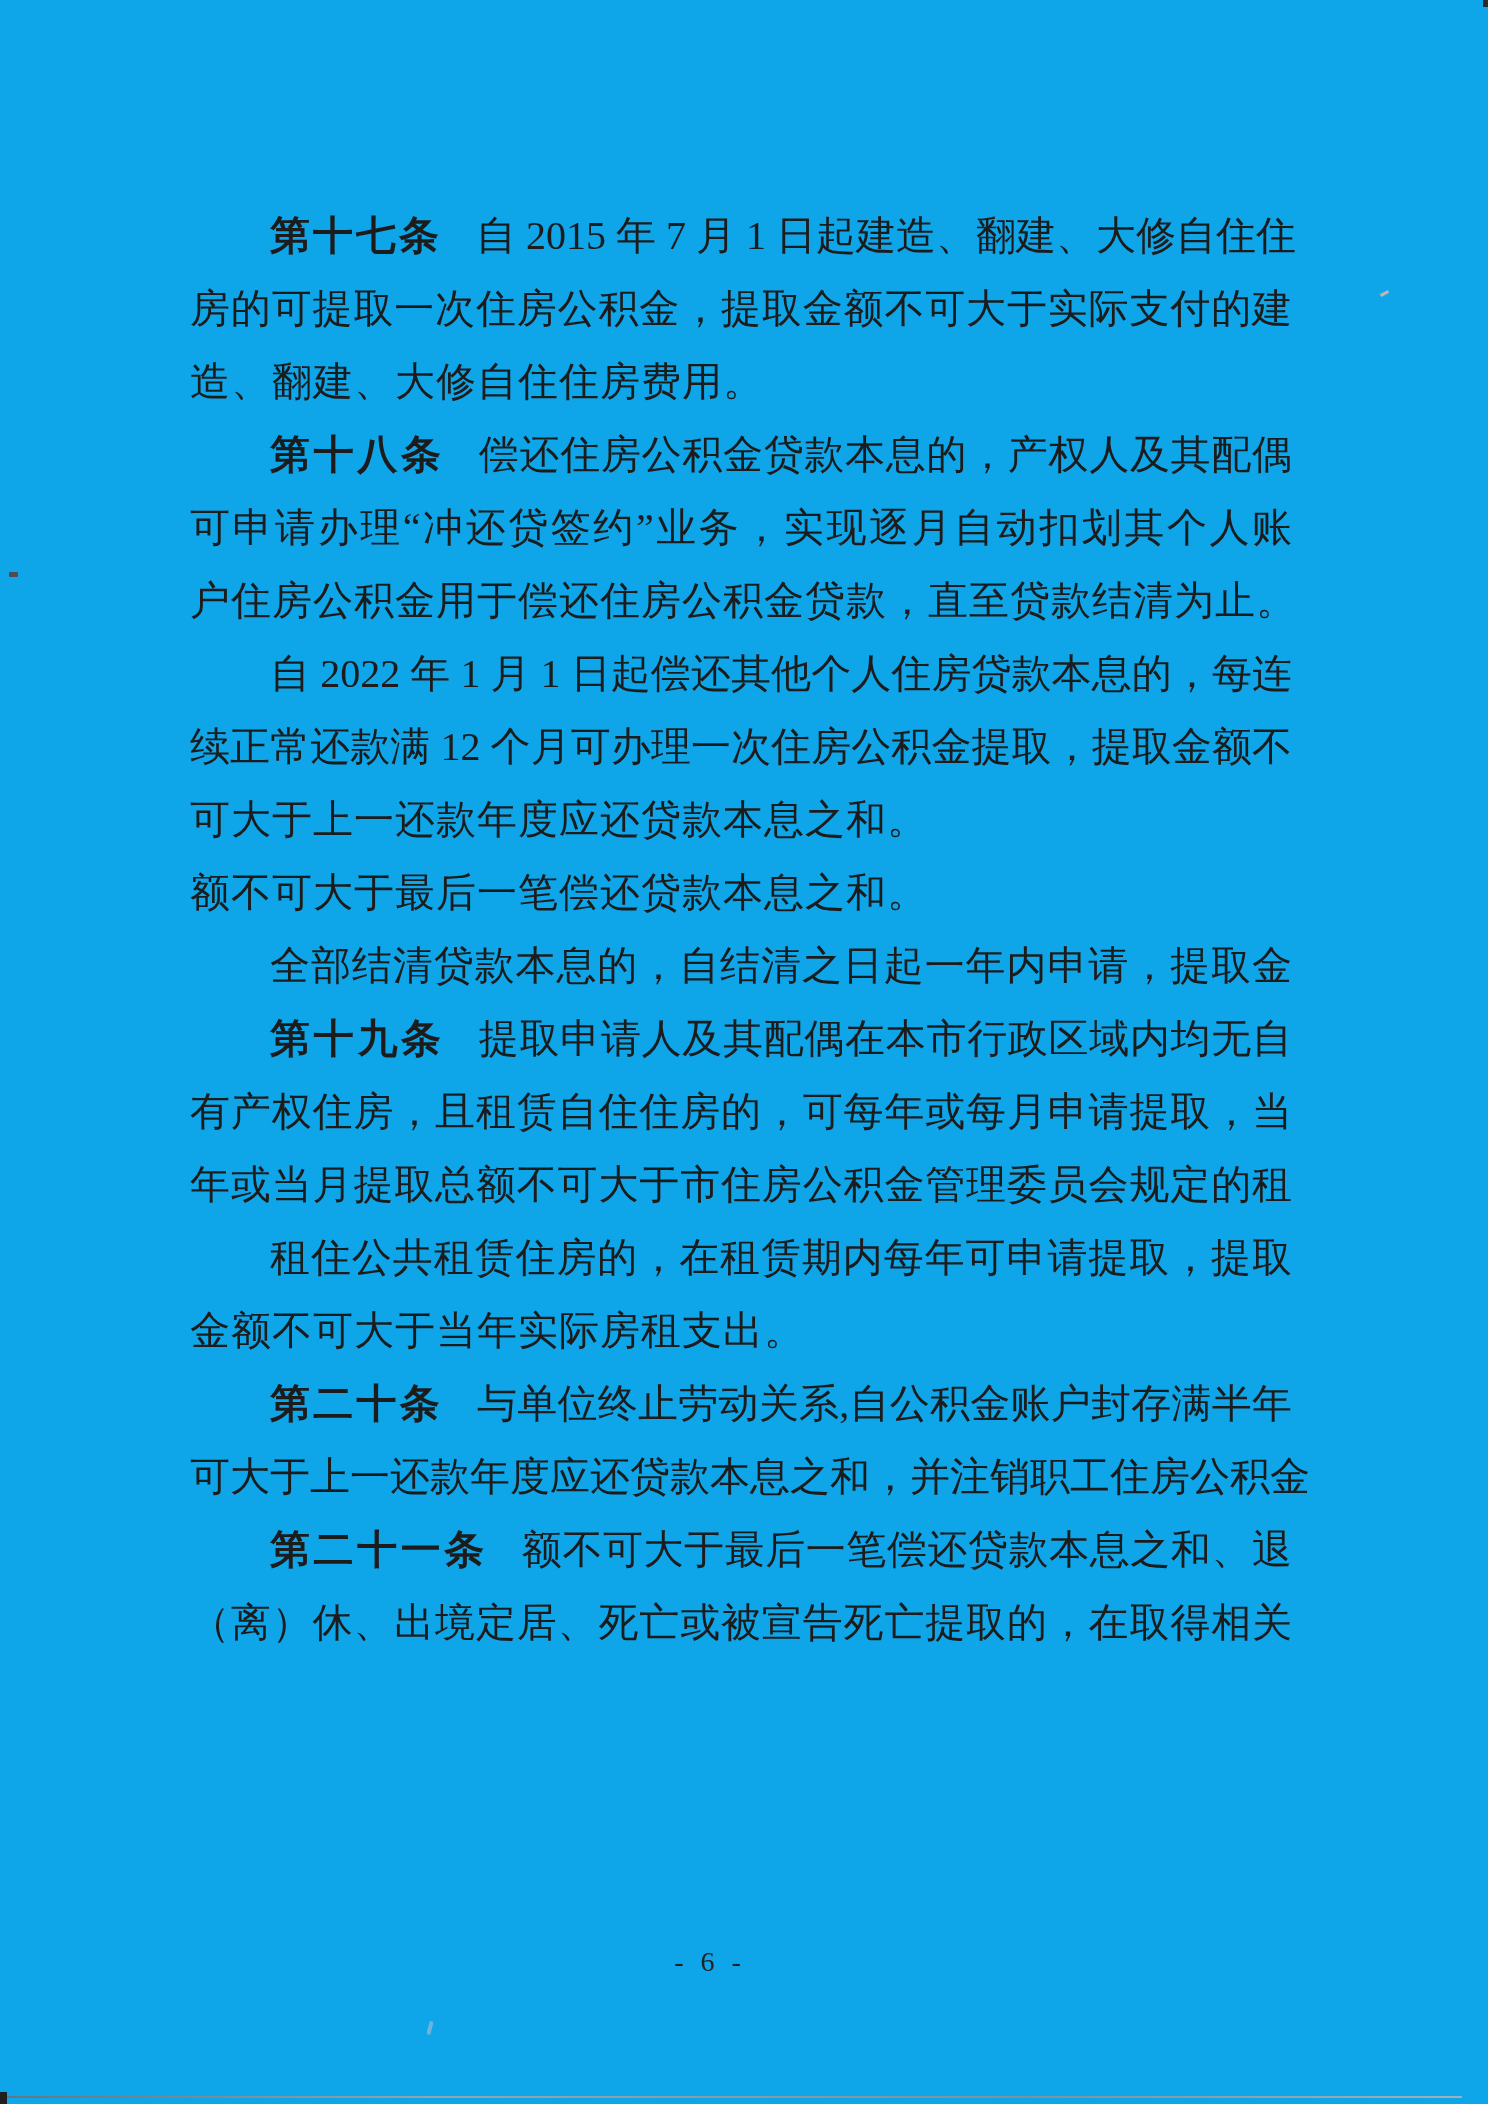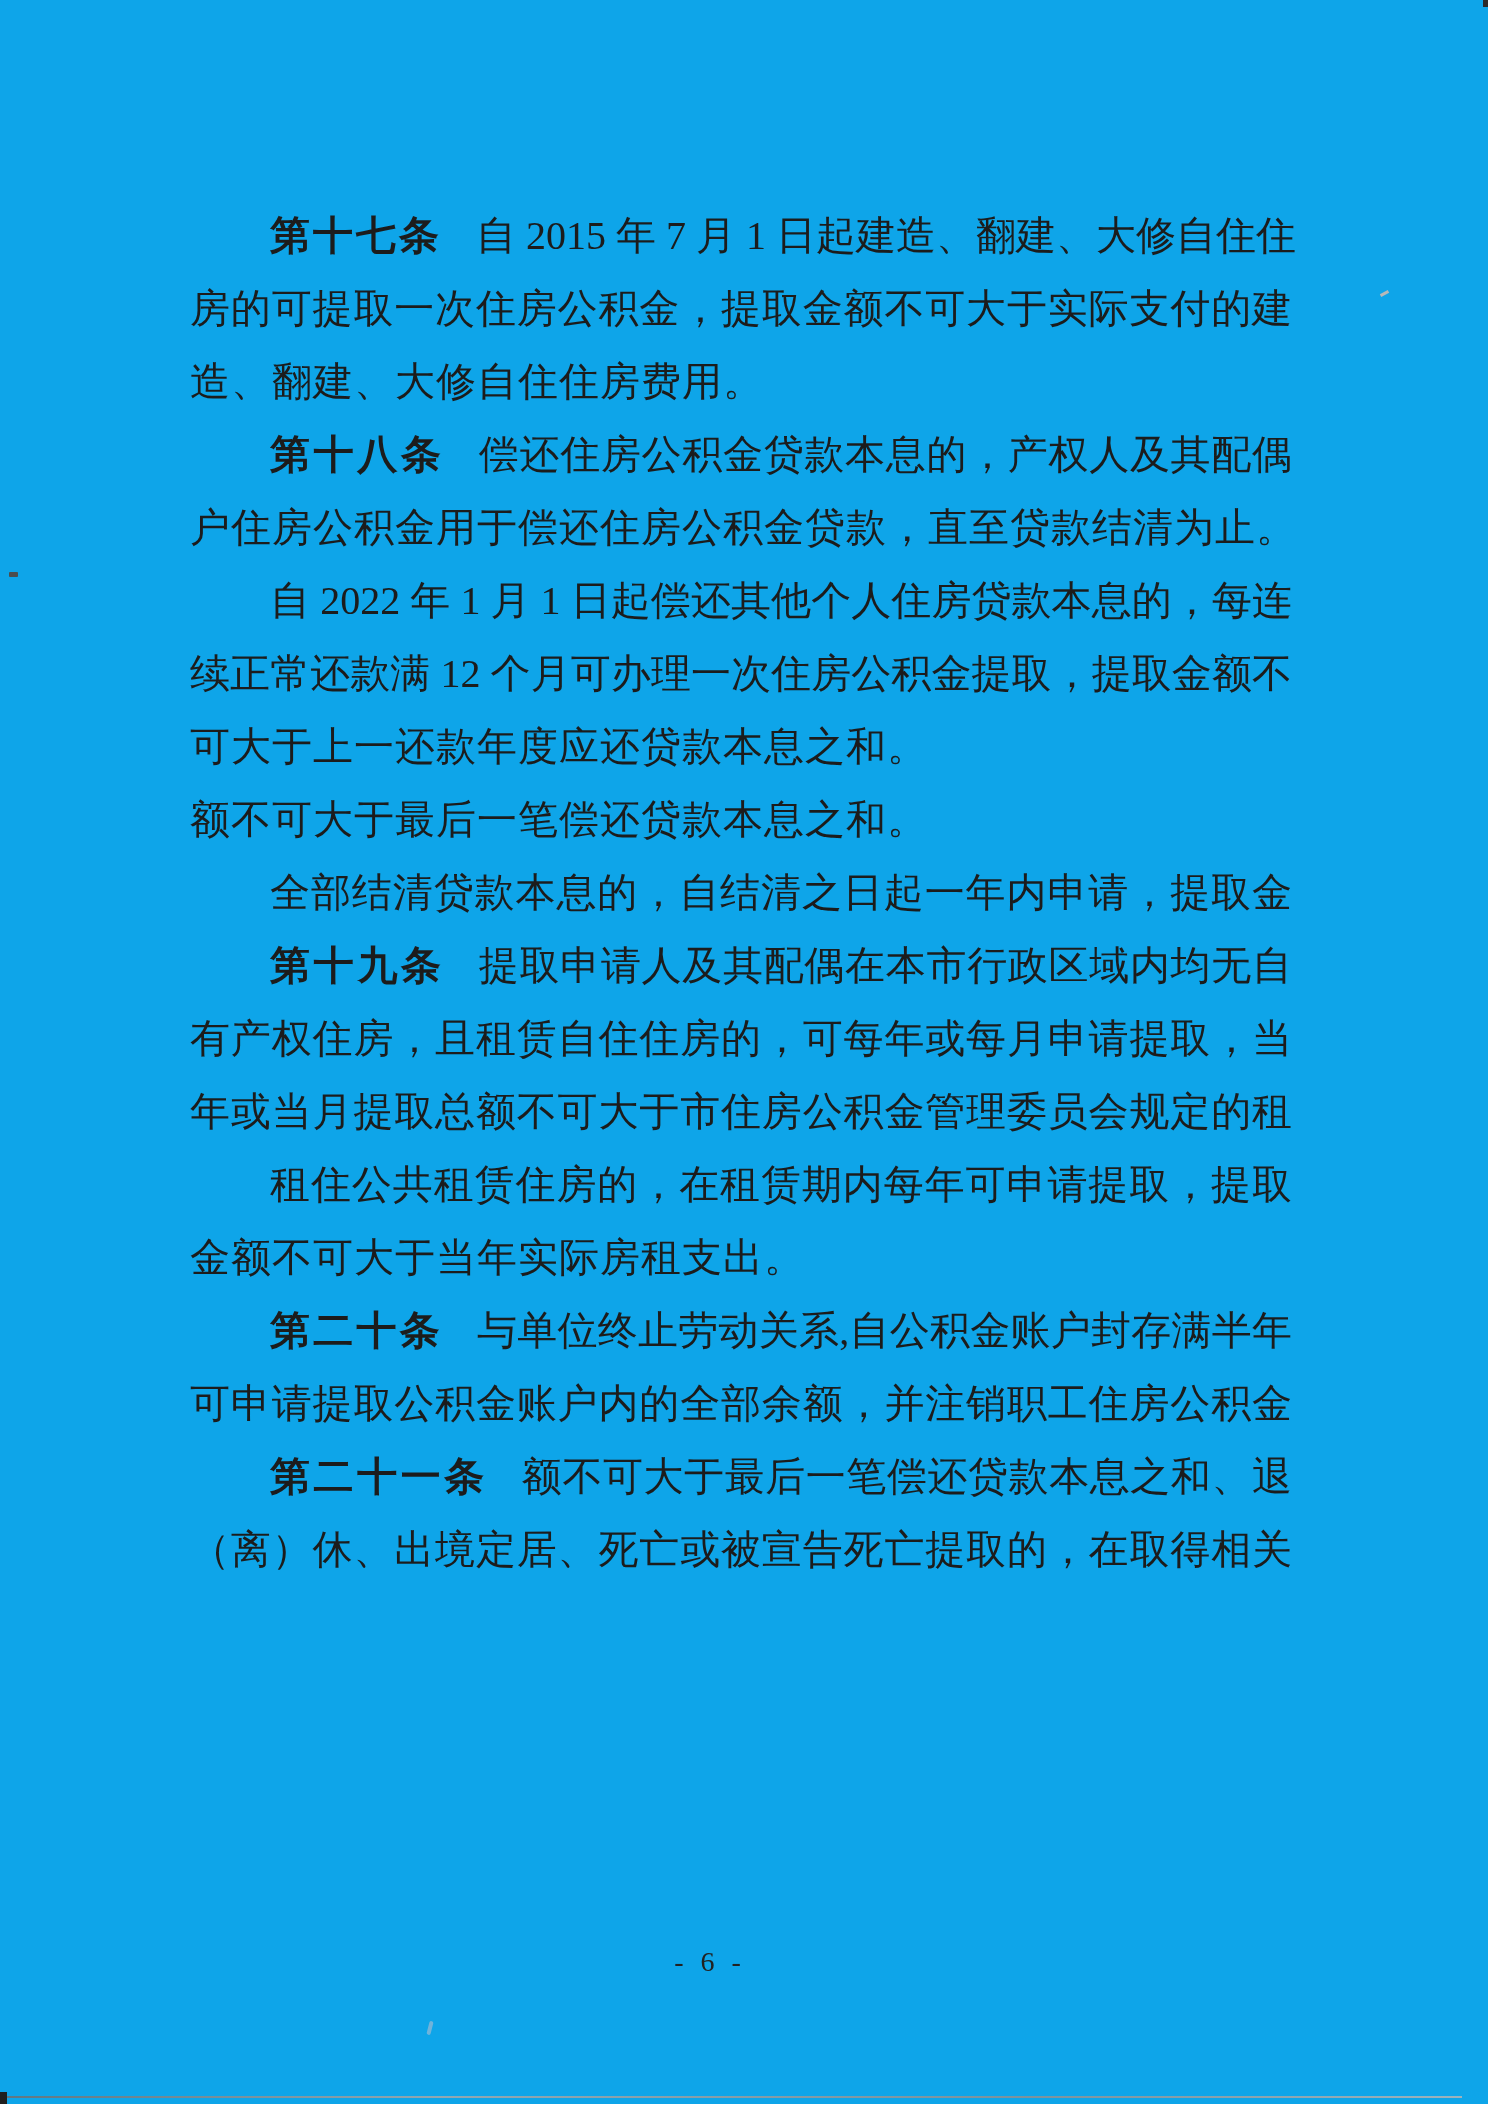--- a/index.html
+++ b/index.html
@@ -81,33 +81,34 @@
 </head>
 <body>
 
 <div class="page">
 
   <div class="body-text">
       <div class="line indent"><span class="heading">第十七条</span><span>自 2015 年 7 月 1 日起建造、翻建、大修自住住</span></div>
       <div class="line"><span>房的可提取一次住房公积金，提取金额不可大于实际支付的建</span></div>
       <div class="line final"><span>造、翻建、大修自住住房费用。</span></div>
       <div class="line indent"><span class="heading">第十八条</span><span>偿还住房公积金贷款本息的，产权人及其配偶</span></div>
+      <div class="line"><span>可申请办理“冲还贷签约”业务，实现逐月自动扣划其个人账</span></div>
       <div class="line final"><span>户住房公积金用于偿还住房公积金贷款，直至贷款结清为止。</span></div>
       <div class="line indent"><span>自 2022 年 1 月 1 日起偿还其他个人住房贷款本息的，每连</span></div>
       <div class="line"><span>续正常还款满 12 个月可办理一次住房公积金提取，提取金额不</span></div>
       <div class="line final"><span>可大于上一还款年度应还贷款本息之和。</span></div>
       <div class="line final"><span>额不可大于最后一笔偿还贷款本息之和。</span></div>
       <div class="line indent"><span>全部结清贷款本息的，自结清之日起一年内申请，提取金</span></div>
       <div class="line indent"><span class="heading">第十九条</span><span>提取申请人及其配偶在本市行政区域内均无自</span></div>
       <div class="line"><span>有产权住房，且租赁自住住房的，可每年或每月申请提取，当</span></div>
       <div class="line"><span>年或当月提取总额不可大于市住房公积金管理委员会规定的租</span></div>
       <div class="line indent"><span>租住公共租赁住房的，在租赁期内每年可申请提取，提取</span></div>
       <div class="line final"><span>金额不可大于当年实际房租支出。</span></div>
       <div class="line indent"><span class="heading">第二十条</span><span>与单位终止劳动关系,自公积金账户封存满半年</span></div>
-      <div class="line"><span>可申请提取公积金账户内的全部余额，并注销职工住房公积金</span></div>
+      <div class="line"><span>可大于上一还款年度应还贷款本息之和，并注销职工住房公积金</span></div>
       <div class="line indent"><span class="heading">第二十一条</span><span>额不可大于最后一笔偿还贷款本息之和、退</span></div>
       <div class="line"><span>（离）休、出境定居、死亡或被宣告死亡提取的，在取得相关</span></div>
     </div>
 
   <div class="page-footer">- 6 -</div>
 
   <div class="artifact artifact-bottom-edge"></div>
   <div class="artifact artifact-bottom-left-corner"></div>
   <div class="artifact artifact-blue-speck"></div>
   <div class="artifact artifact-left-dash"></div>

